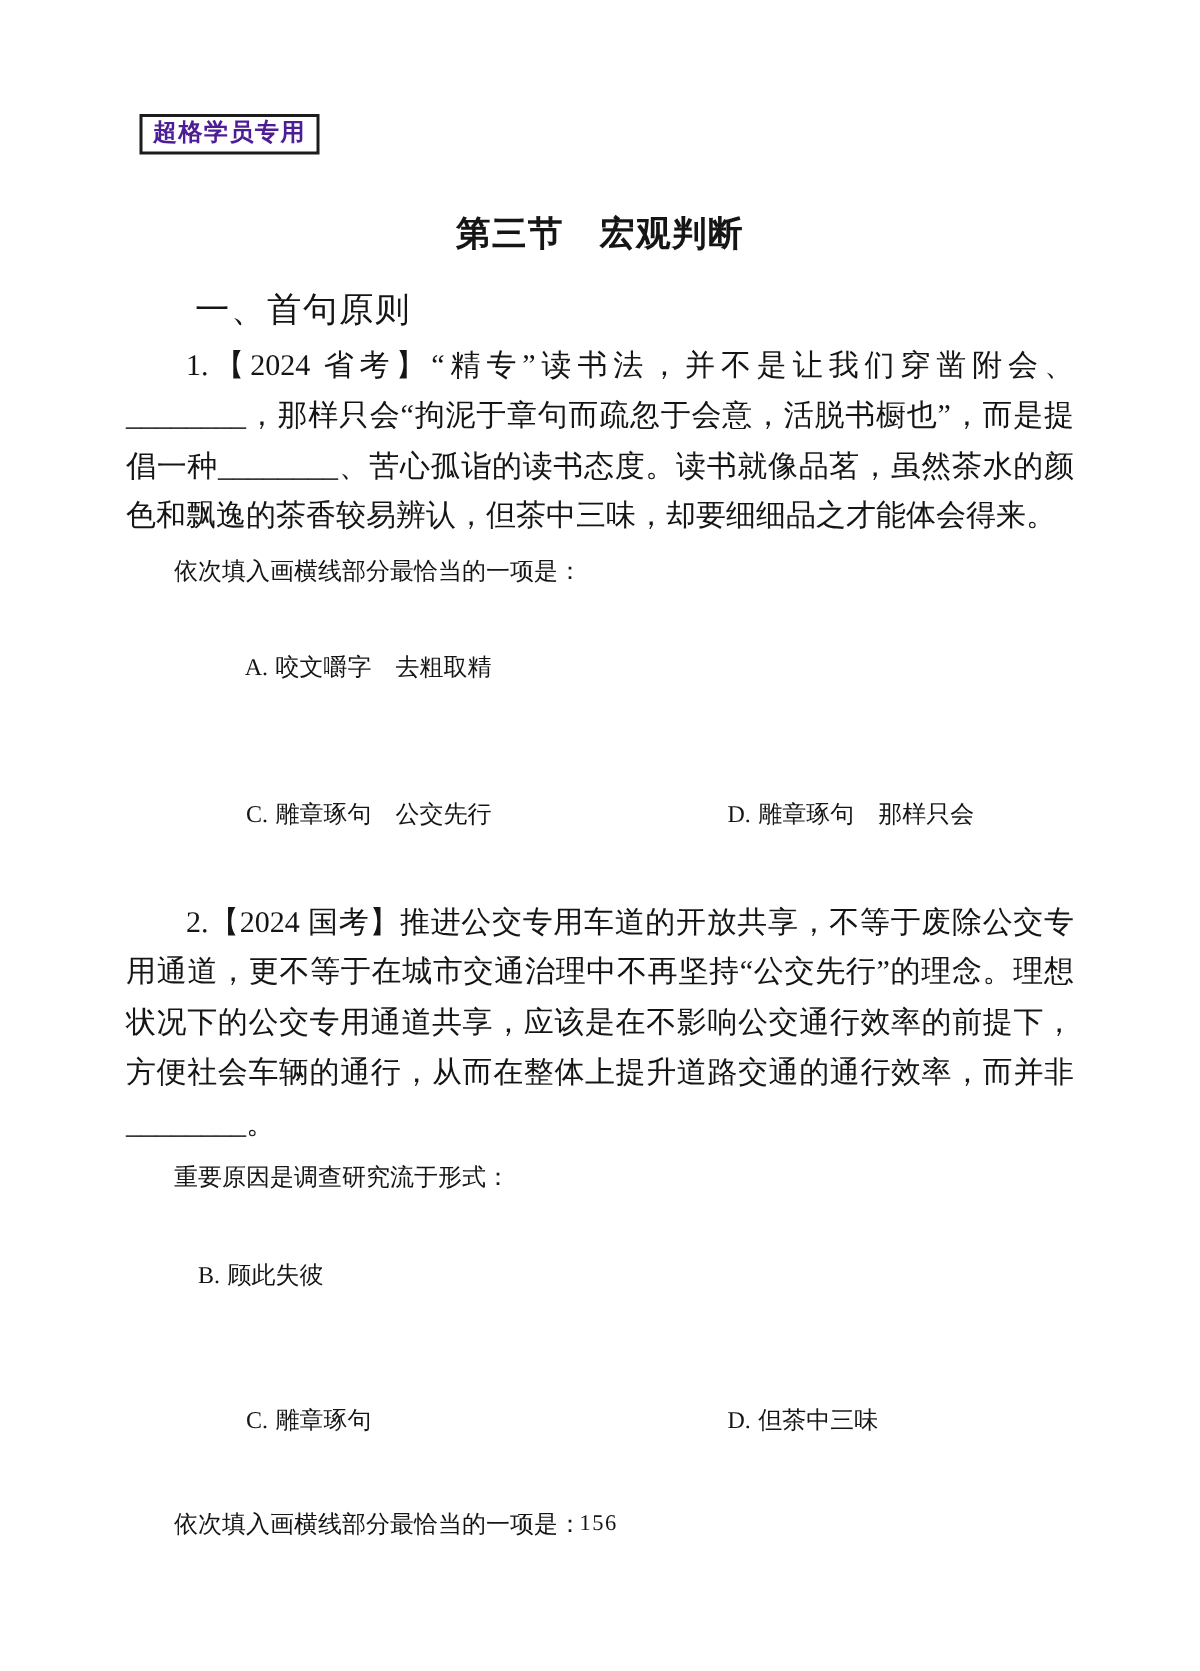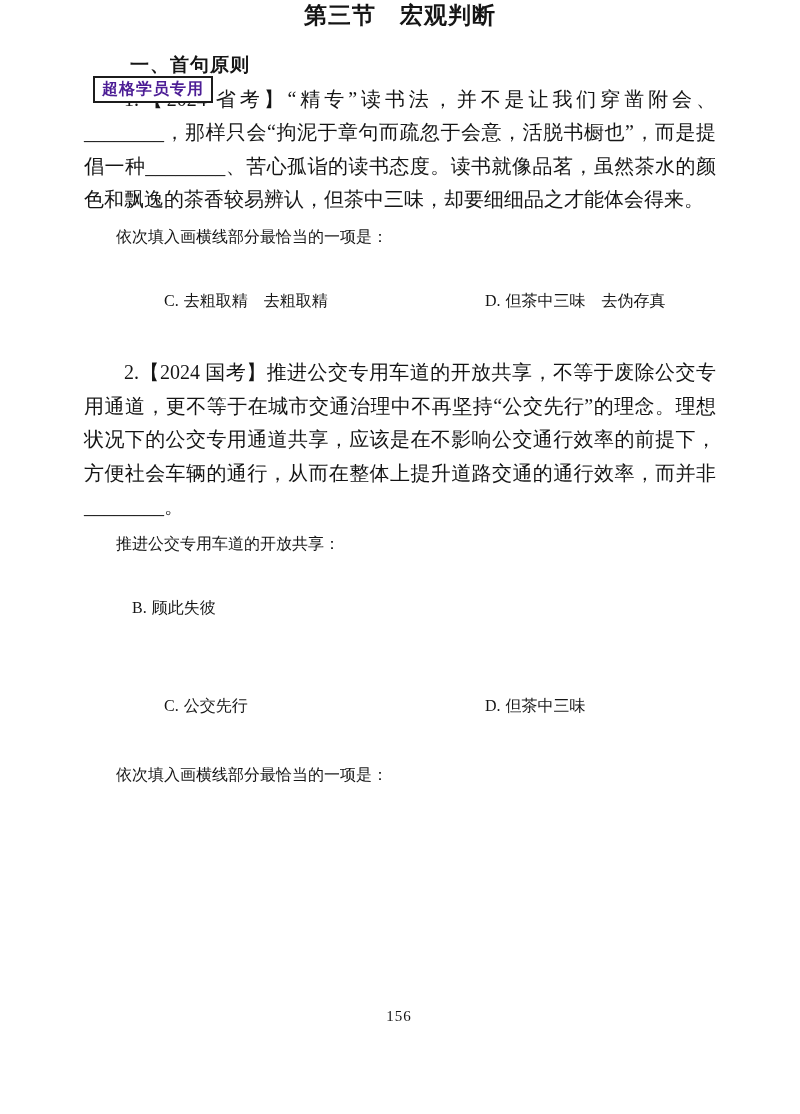--- a/index.html
+++ b/index.html
@@ -22,30 +22,31 @@
     padding: 1px 7px 2px 7px;
     font-size: 16px;
     font-weight: 600;
     letter-spacing: 1px;
     line-height: 20px;
     color: #4c1d95;
     background: #ffffff;
   }
   .chapter-title {
     margin: 0;
+    padding-top: 140px;
     font-size: 23px;
     font-weight: bold;
     text-align: center;
     line-height: 1.4;
     letter-spacing: 1px;
   }
   .section-heading {
     margin: 21px 0 4px 46px;
-    font-size: 19px;
-    font-weight: bold;
+    font-size: 23px;
+    font-weight: normal;
     line-height: 1.25;
     letter-spacing: 1px;
   }
   .question { margin: 0; }
   .stem {
     margin: 6px 0 0 0;
     font-size: 20px;
     line-height: 33.5px;
     text-align: justify;
     text-indent: 2em;
@@ -94,44 +95,47 @@
 
   <div class="content">
 
     <h2 class="section-heading">一、首句原则</h2>
 
     <section class="question">
       <p class="stem">1.【2024 省考】“精专”读书法，并不是让我们穿凿附会、________，那样只会“拘泥于章句而疏忽于会意，活脱书橱也”，而是提倡一种________、苦心孤诣的读书态度。读书就像品茗，虽然茶水的颜色和飘逸的茶香较易辨认，但茶中三味，却要细细品之才能体会得来。</p>
       <p class="prompt">依次填入画横线部分最恰当的一项是：</p>
       <div class="options">
         <div class="option-row">
+          <div class="option col-a">
+            <span class="opt-label">A.</span><span class="opt-text">咬文嚼字　去粗取精</span>
+          </div>
         </div>
         <div class="option-row">
           <div class="option col-a">
-            <span class="opt-label">C.</span><span class="opt-text">去粗取精　去粗取精</span>
+            <span class="opt-label">C.</span><span class="opt-text">雕章琢句　公交先行</span>
           </div>
           <div class="option">
-            <span class="opt-label">D.</span><span class="opt-text">但茶中三味　去伪存真</span>
+            <span class="opt-label">D.</span><span class="opt-text">雕章琢句　那样只会</span>
           </div>
         </div>
       </div>
     </section>
 
     <section class="question">
       <p class="stem">2.【2024 国考】推进公交专用车道的开放共享，不等于废除公交专用通道，更不等于在城市交通治理中不再坚持“公交先行”的理念。理想状况下的公交专用通道共享，应该是在不影响公交通行效率的前提下，方便社会车辆的通行，从而在整体上提升道路交通的通行效率，而并非________。</p>
-      <p class="prompt">推进公交专用车道的开放共享：</p>
+      <p class="prompt">重要原因是调查研究流于形式：</p>
       <div class="options">
         <div class="option-row">
           <div class="option">
             <span class="opt-label">B.</span><span class="opt-text">顾此失彼</span>
           </div>
         </div>
         <div class="option-row">
           <div class="option col-a">
-            <span class="opt-label">C.</span><span class="opt-text">公交先行</span>
+            <span class="opt-label">C.</span><span class="opt-text">雕章琢句</span>
           </div>
           <div class="option">
             <span class="opt-label">D.</span><span class="opt-text">但茶中三味</span>
           </div>
         </div>
       </div>
     </section>
 
     <section class="question">
       <p class="prompt">依次填入画横线部分最恰当的一项是：</p>

